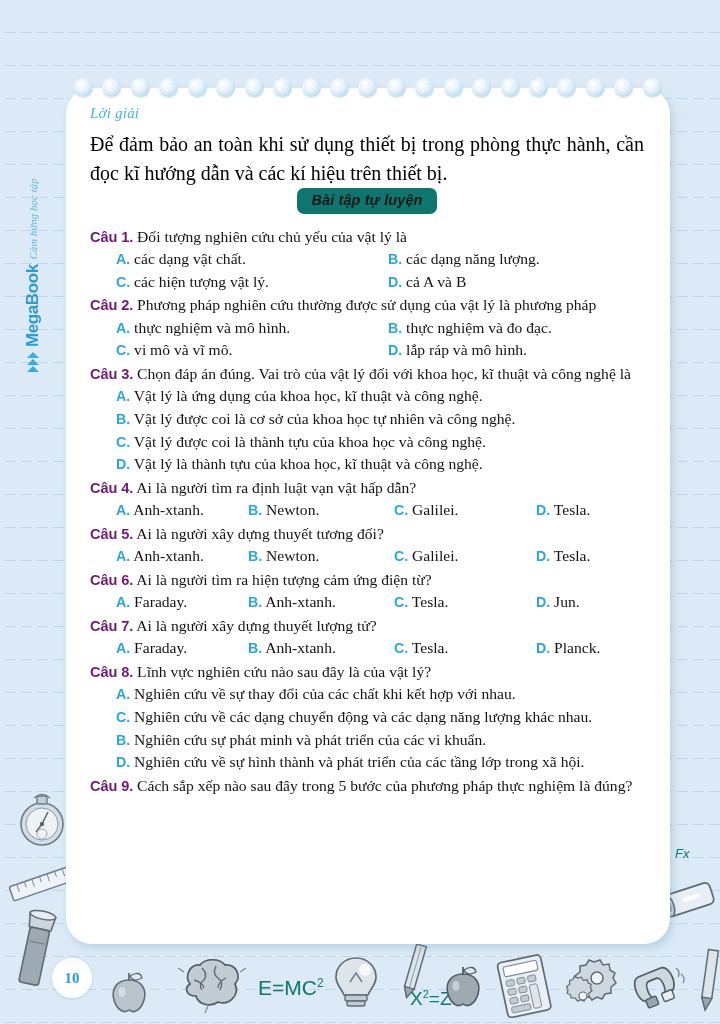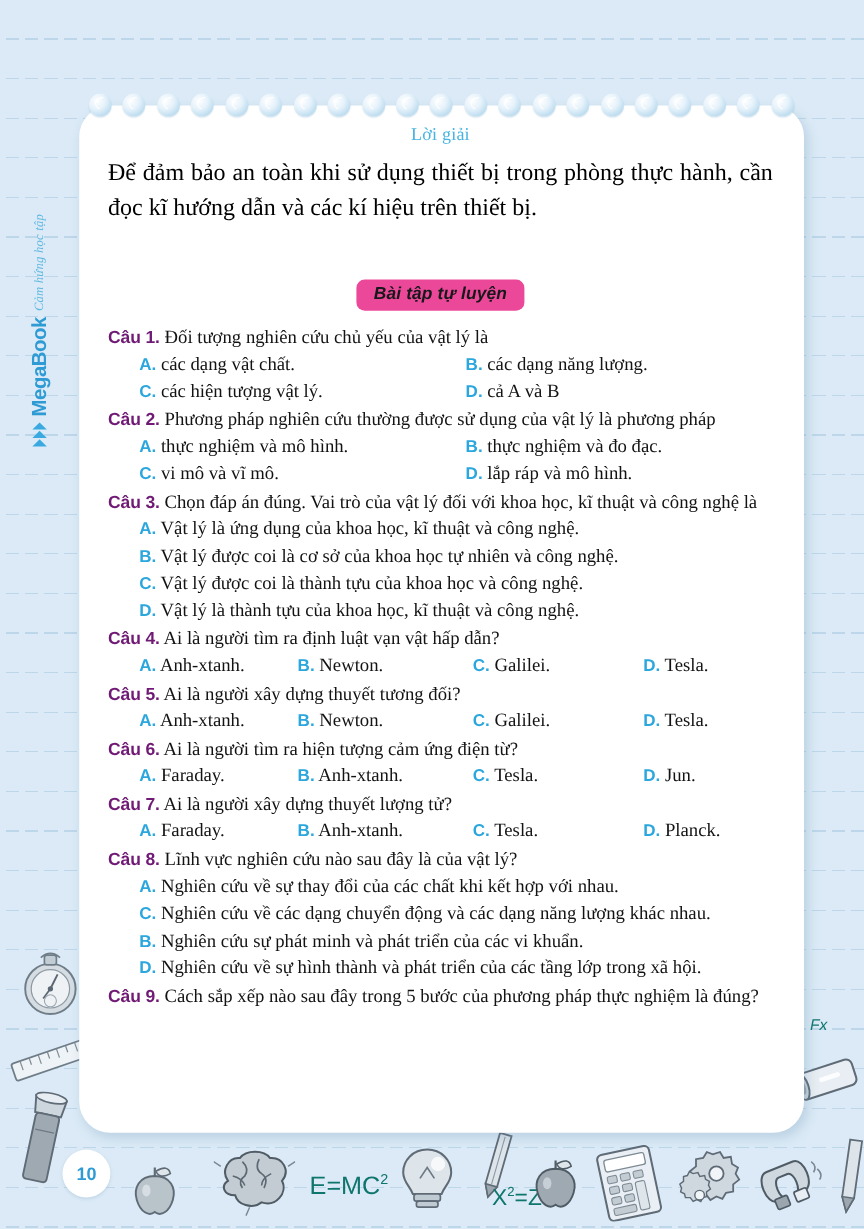--- a/index.html
+++ b/index.html
@@ -84,21 +84,21 @@
   #page-num {
     position: absolute;
     left: 52px;
     top: 958px;
     width: 40px; height: 40px;
     border-radius: 50%;
     background: #ffffff;
     display: flex;
     align-items: center;
     justify-content: center;
-    font-family: Liberation Sans, sans-serif;
+    font-family: Liberation Serif, serif;
     font-weight: bold;
     font-size: 15px;
     color: #2e9bd4;
     z-index: 6;
     box-shadow: 0 1px 3px rgba(60,110,150,0.18);
   }
 
   
   .doodle { position: absolute; z-index: 2; pointer-events: none; }
   .doodle svg { display: block; }
@@ -164,47 +164,47 @@
     width: 604px;
     height: 856px;
     padding: 18px 26px 0 24px;
     z-index: 8;
     font-size: 15.3px;
     line-height: 1.0;
     color: #1b1b1b;
   }
 
   .loi-giai {
-    text-align: center;
+    text-align: left;
+    font-style: italic;
     font-size: 15px;
     color: #46b3e2;
     margin-bottom: 9px;
     letter-spacing: 0.2px;
   }
 
   .solution-text {
     font-size: 20px;
     line-height: 1.45;
     text-align: justify;
     color: #000000;
   }
 
   .badge-wrap { text-align: center; margin-bottom: 12px; }
   .badge {
     display: inline-block;
-    background: #ec4899;
+    background: #0f766e;
     color: #16181a;
     font-family: "Liberation Sans", sans-serif;
     font-weight: bold;
     font-style: italic;
     font-size: 14.5px;
     padding: 5px 14px 6px;
     border-radius: 7px;
     letter-spacing: 0.1px;
-    margin-top: 45px;
   }
 
   .q-block { margin-bottom: 1px; }
 
   .q-stem {
     font-size: 15.6px;
     line-height: 1.44;
     text-align: justify;
     color: #131313;
   }

